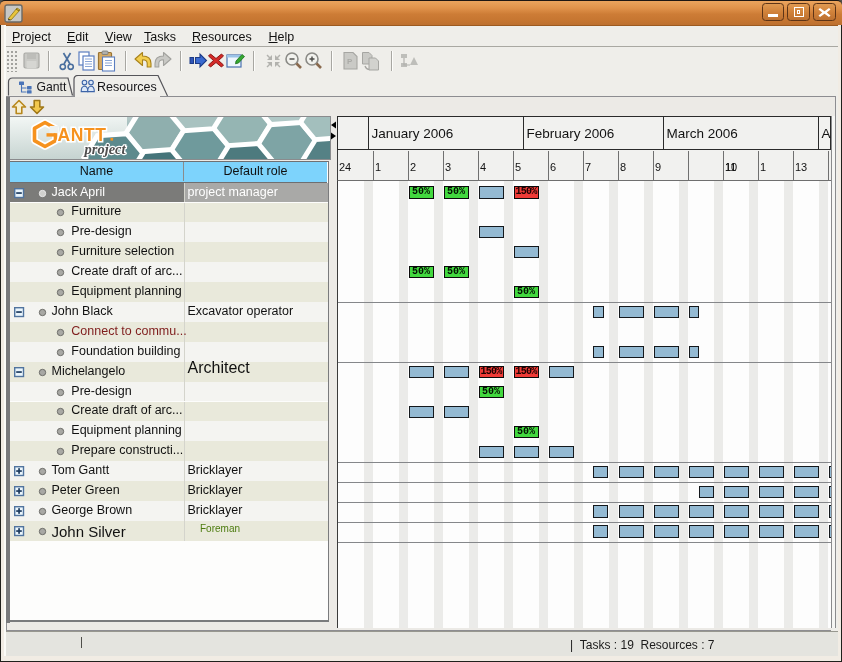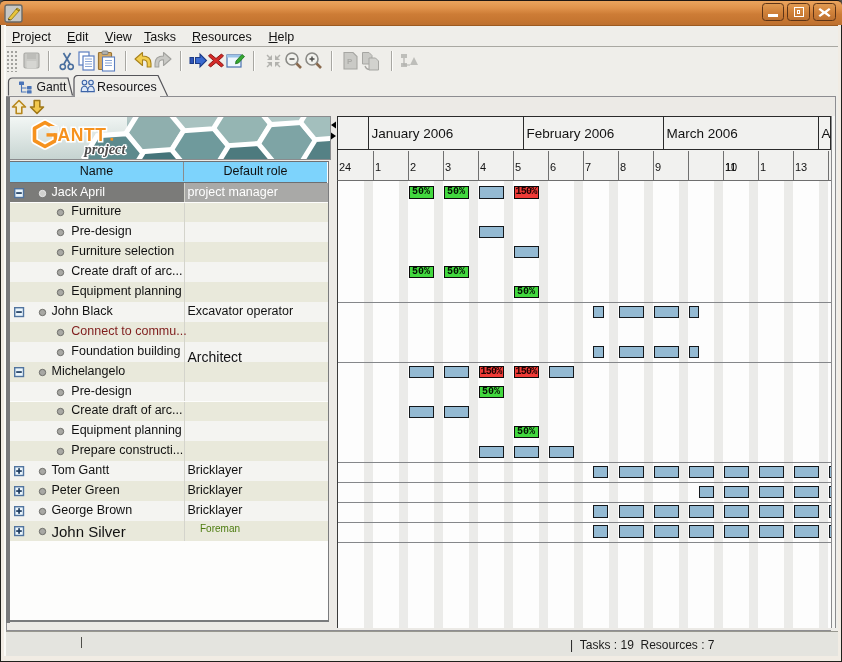--- a/index.html
+++ b/index.html
@@ -279,21 +279,21 @@
 <div class="abs" style="left:10px;top:361.70px;width:174px;height:19.90px;background:#e9e9db"></div>
     <div class="abs" style="left:184px;top:361.70px;width:143.5px;height:19.90px;background:#e9e9db;border-left:1px solid #d4d4cc"></div>
 <svg class="abs" style="left:13.5px;top:366.65px" width="11" height="11">
       <rect x="0.7" y="0.7" width="8.8" height="8.8" fill="#eaf5fc" stroke="#51749e" stroke-width="1.4"></rect>
       <rect x="2.2" y="4.2" width="5.6" height="1.7" fill="#1e3c60"></rect>
     </svg>
 <svg class="abs" style="left:37.5px;top:367.65px" width="9" height="9">
       <circle cx="4.5" cy="4.5" r="3.2" fill="#a8a8a4" stroke="#6e6e6a" stroke-width="1"></circle>
     </svg>
 <div class="abs" style="left:51.5px;top:363.65px;font-size:12.5px;color:#111;white-space:nowrap">Michelangelo</div>
-<div class="abs" style="left:187.5px;top:349px;font-size:14px;color:#111;white-space:nowrap">Architect</div>
+<div class="abs" style="left:187.5px;top:359px;font-size:16px;color:#111;white-space:nowrap">Architect</div>
 <div class="abs" style="left:10px;top:381.60px;width:174px;height:19.90px;background:#f4f4f1"></div>
     <div class="abs" style="left:184px;top:381.60px;width:143.5px;height:19.90px;background:#f4f4f1;border-left:1px solid #d4d4cc"></div>
 <svg class="abs" style="left:55.5px;top:387.55px" width="9" height="9">
       <circle cx="4.5" cy="4.5" r="3.2" fill="#a8a8a4" stroke="#6e6e6a" stroke-width="1"></circle>
     </svg>
 <div class="abs" style="left:71.3px;top:383.55px;font-size:12.5px;color:#111;white-space:nowrap">Pre-design</div>
 <div class="abs" style="left:10px;top:401.50px;width:174px;height:19.90px;background:#e9e9db"></div>
     <div class="abs" style="left:184px;top:401.50px;width:143.5px;height:19.90px;background:#e9e9db;border-left:1px solid #d4d4cc"></div>
 <svg class="abs" style="left:55.5px;top:407.45px" width="9" height="9">
       <circle cx="4.5" cy="4.5" r="3.2" fill="#a8a8a4" stroke="#6e6e6a" stroke-width="1"></circle>

